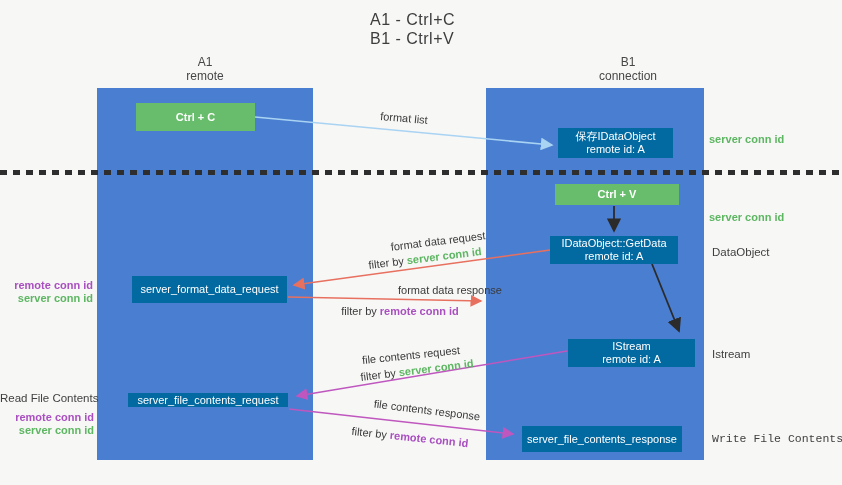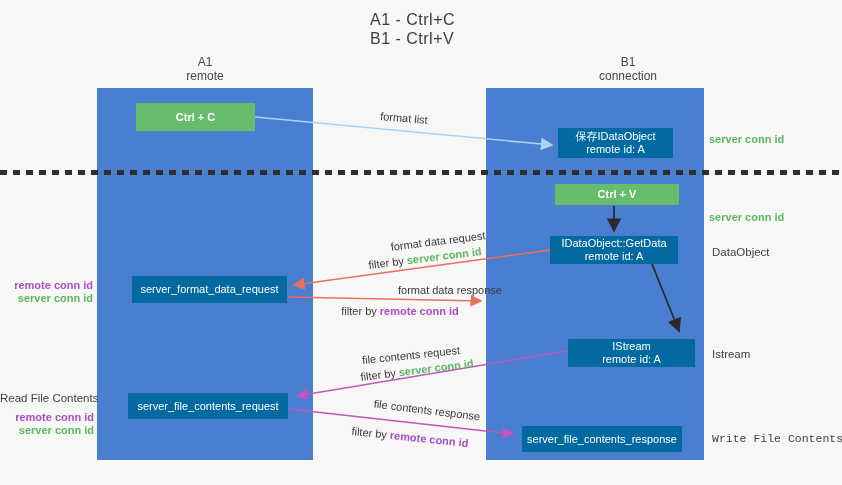--- a/index.html
+++ b/index.html
@@ -113,21 +113,21 @@
   <div class="node orange" style="left:568px; top:339px; width:127px; height:28px;">
     <div>IStream</div>
     <div>remote id: A</div>
   </div>
 
   <div class="node orange" style="left:132px; top:276px; width:155px; height:27px;">
     <div>server_format_data_request</div>
   </div>
 
 
-  <div class="node orange" style="left:128px; top:393px; width:160px; height:26px;">
+  <div class="node orange" style="left:128px; top:393px; width:160px; height:14px;">
     <div>server_file_contents_request</div>
   </div>
 
   <div class="node orange" style="left:522px; top:426px; width:160px; height:26px;">
     <div>server_file_contents_response</div>
   </div>
 
   <div class="dashline"></div>
 
   <div class="lbl centered" style="left:404px; top:118px; transform:translate(-50%,-50%) rotate(5deg);">format list</div>

